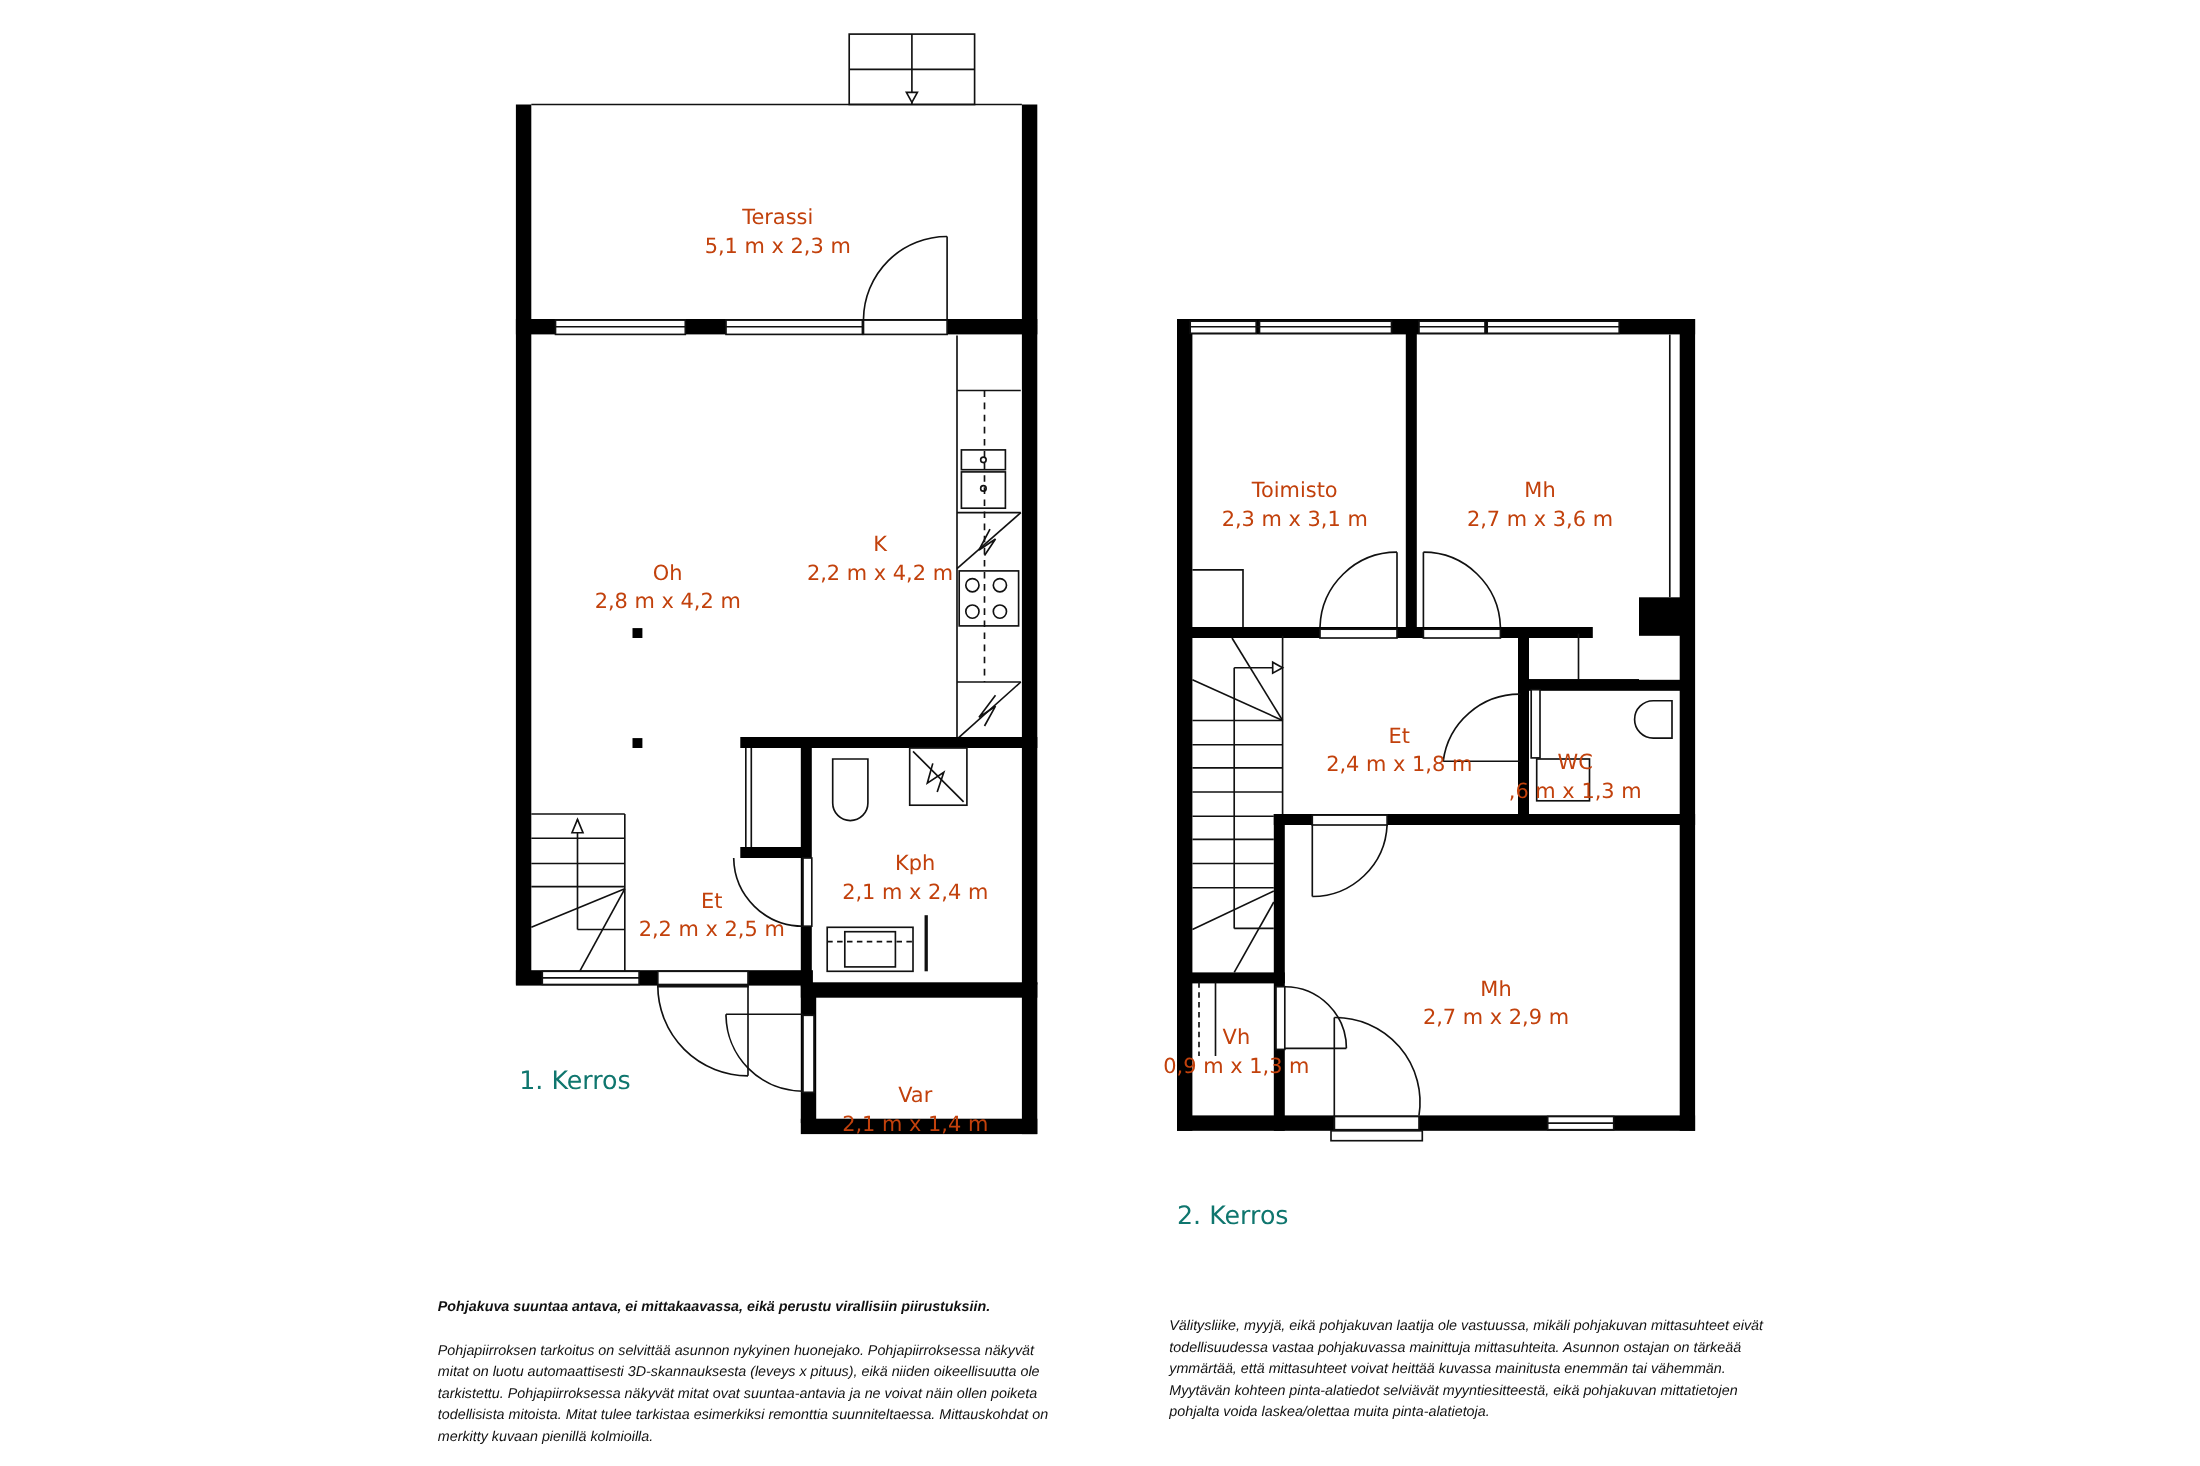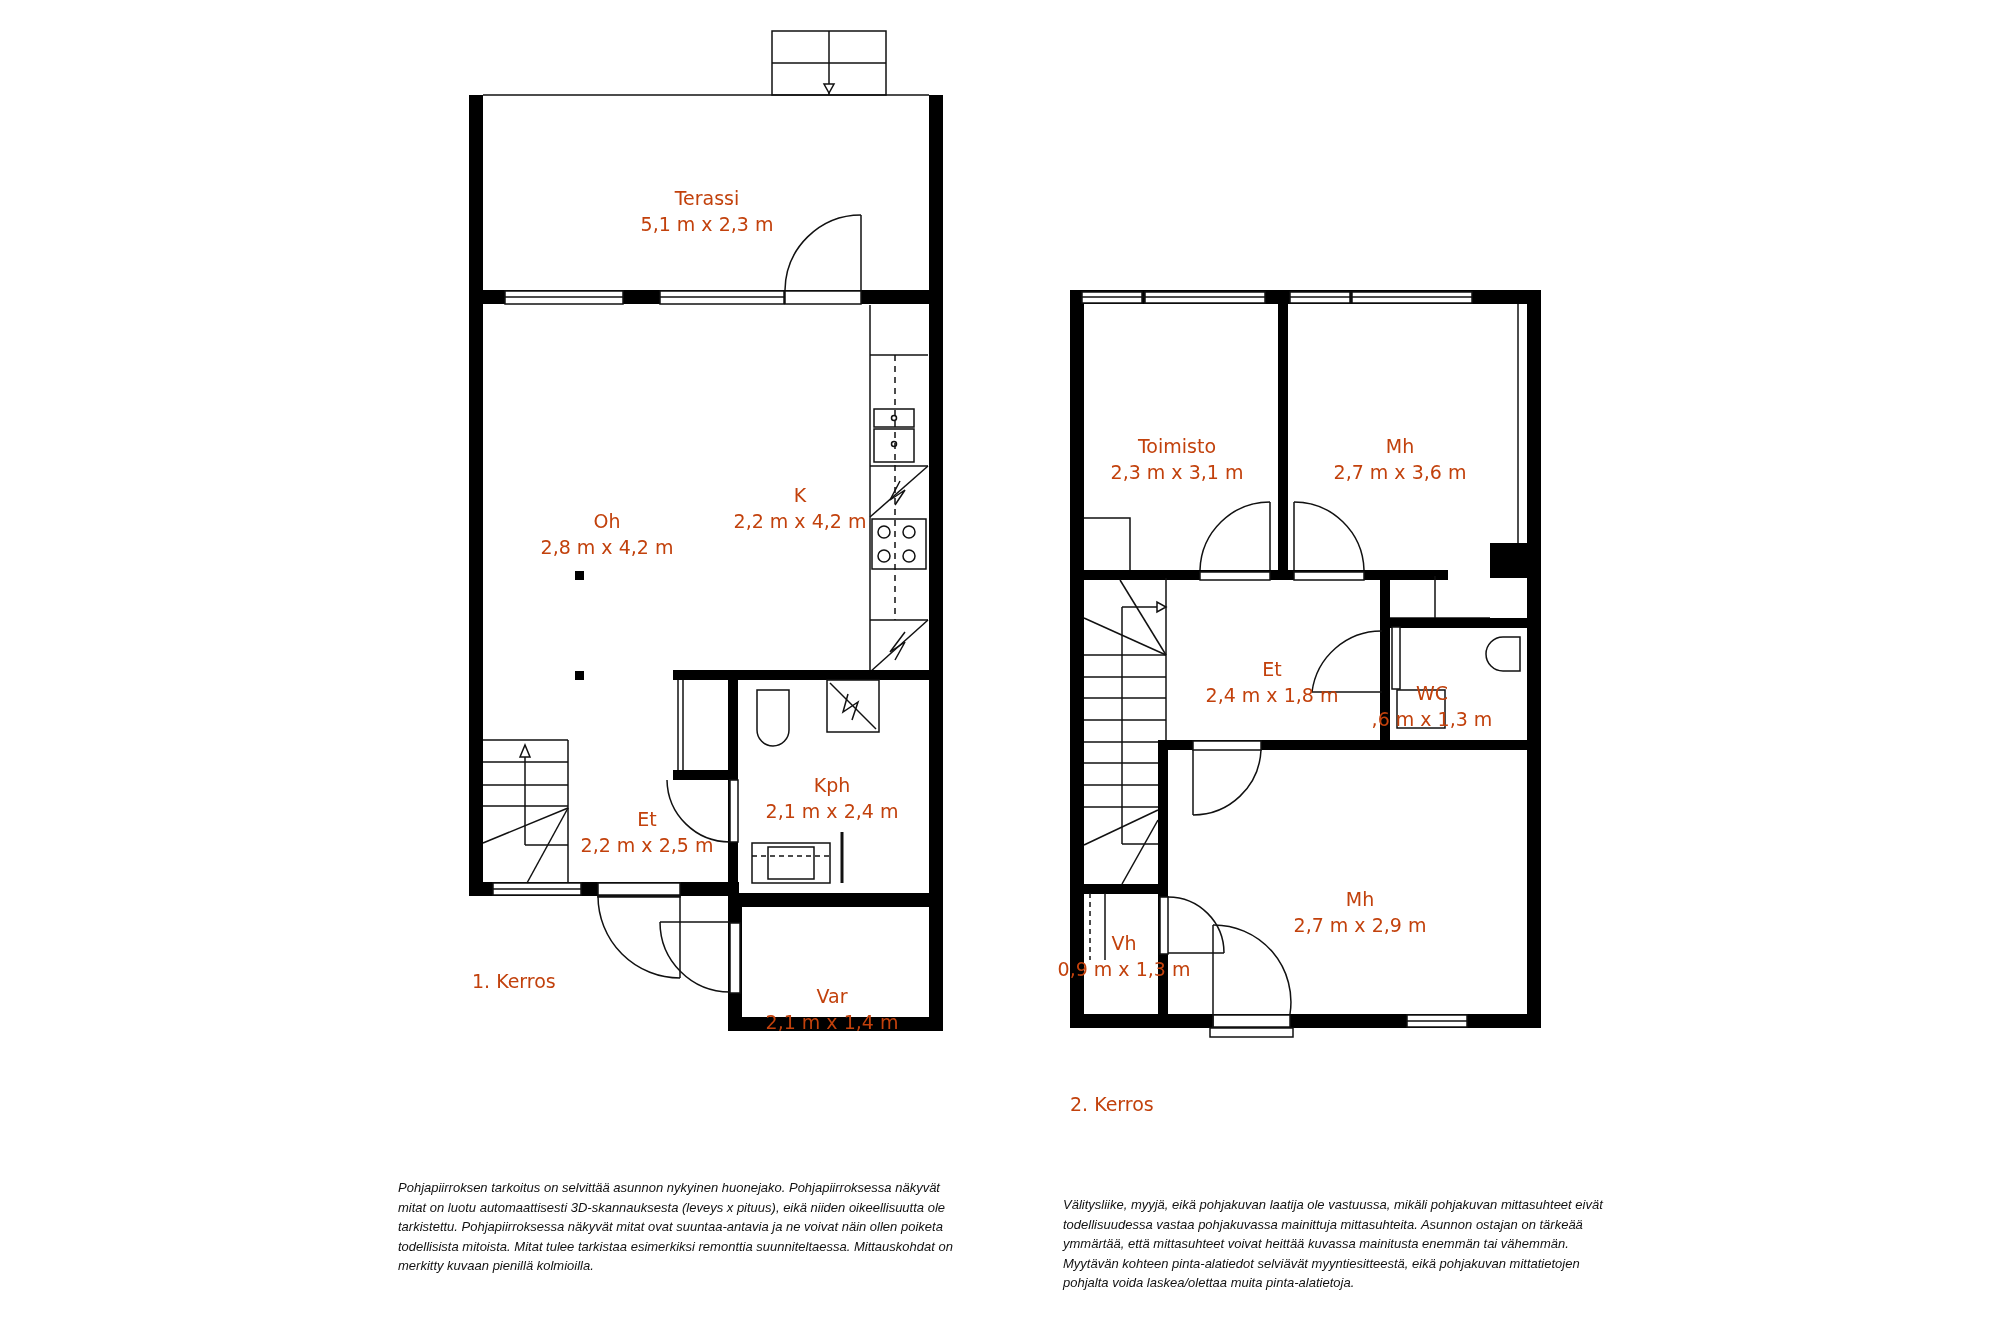--- a/index.html
+++ b/index.html
@@ -1,19 +1,19 @@
 <!DOCTYPE html>
 <html><head>
 <meta charset="utf-8">
 <style>
   html, body { margin:0; padding:0; background:#ffffff; }
   body { width:2000px; height:1333px; position:relative; overflow:hidden; font-family:"DejaVu Sans", sans-serif; color:#111; }
   svg.plan { position:absolute; left:0; top:0; width:2000px; height:1333px; }
   .room-label { position:absolute; text-align:center; font-family:"DejaVu Sans", sans-serif; font-size:19px; line-height:26px; color:#c2410c; transform:translateX(-50%); white-space:nowrap; }
-  .floor-label { position:absolute; font-family:"DejaVu Sans", sans-serif; font-size:19px; color:#c2410c; white-space:nowrap; }
+  .floor-label { position:absolute; font-family:"DejaVu Sans", sans-serif; font-size:23px; color:#0f766e; white-space:nowrap; }
   .note { position:absolute; font-family:"Liberation Sans", sans-serif; font-style:italic; font-size:13px; line-height:19.5px; color:#111; width:560px; }
   .note p { margin:0; }
   .note .bold { font-weight:bold; margin-bottom:20px; }
 </style>
 </head>
 <body>
 
 <svg class="plan" viewBox="0 0 2000 1333" xmlns="http://www.w3.org/2000/svg">
   <g fill="none" stroke="#111" stroke-width="1.5">
 
@@ -234,17 +234,18 @@
   <div>Mh</div>
   <div>2,7 m x 2,9 m</div>
 </div>
 <div class="room-label" style="left:1124px; top:930px;">
   <div>Vh</div>
   <div>0,9 m x 1,3 m</div>
 </div>
 <div class="floor-label" style="left:1070px; top:1093px;">2. Kerros</div>
 
 <div class="note" style="left:398px; top:1178px;">
+  <p class="bold">Pohjakuva suuntaa antava, ei mittakaavassa, eikä perustu virallisiin piirustuksiin.</p>
   <p>Pohjapiirroksen tarkoitus on selvittää asunnon nykyinen huonejako. Pohjapiirroksessa näkyvät mitat on luotu automaattisesti 3D-skannauksesta (leveys x pituus), eikä niiden oikeellisuutta ole tarkistettu. Pohjapiirroksessa näkyvät mitat ovat suuntaa-antavia ja ne voivat näin ollen poiketa todellisista mitoista. Mitat tulee tarkistaa esimerkiksi remonttia suunniteltaessa. Mittauskohdat on merkitty kuvaan pienillä kolmioilla.</p>
 </div>
 <div class="note" style="left:1063px; top:1195px; width:560px;">
   <p>Välitysliike, myyjä, eikä pohjakuvan laatija ole vastuussa, mikäli pohjakuvan mittasuhteet eivät todellisuudessa vastaa pohjakuvassa mainittuja mittasuhteita. Asunnon ostajan on tärkeää ymmärtää, että mittasuhteet voivat heittää kuvassa mainitusta enemmän tai vähemmän. Myytävän kohteen pinta-alatiedot selviävät myyntiesitteestä, eikä pohjakuvan mittatietojen pohjalta voida laskea/olettaa muita pinta-alatietoja.</p>
 </div>
 
 </body></html>

